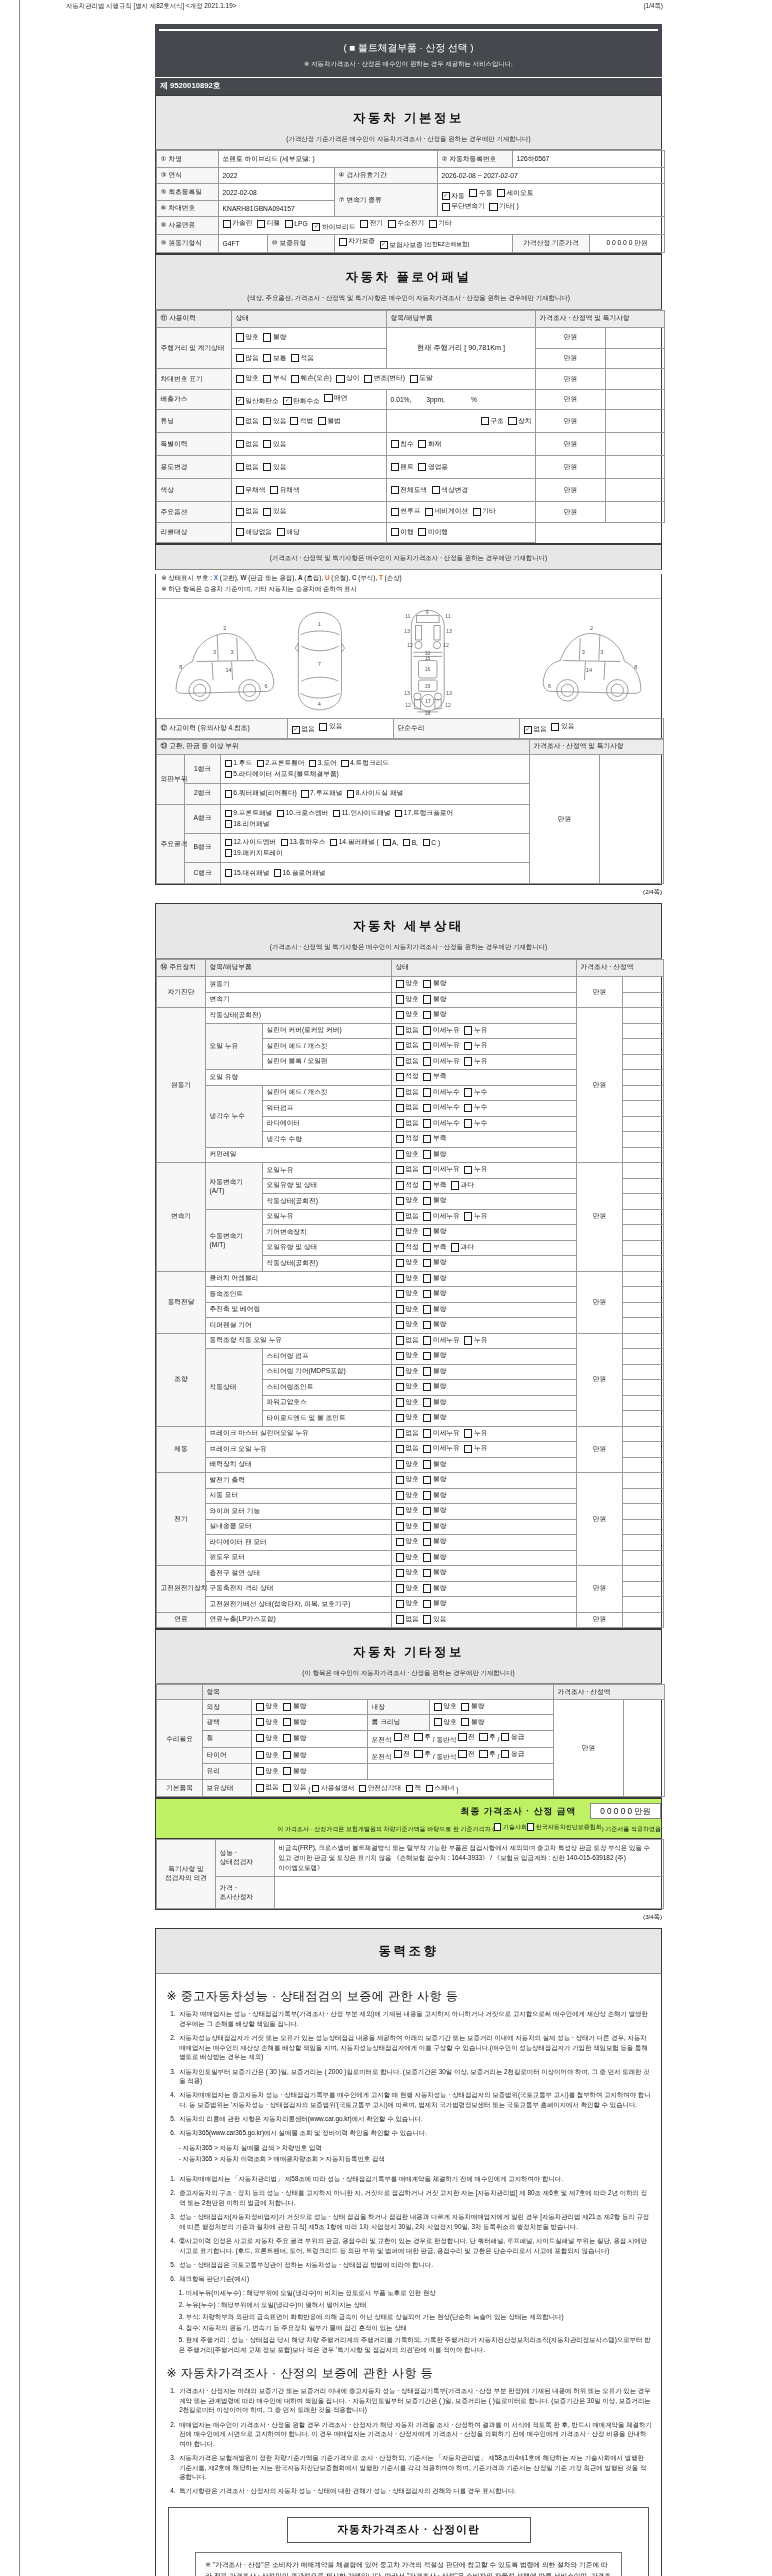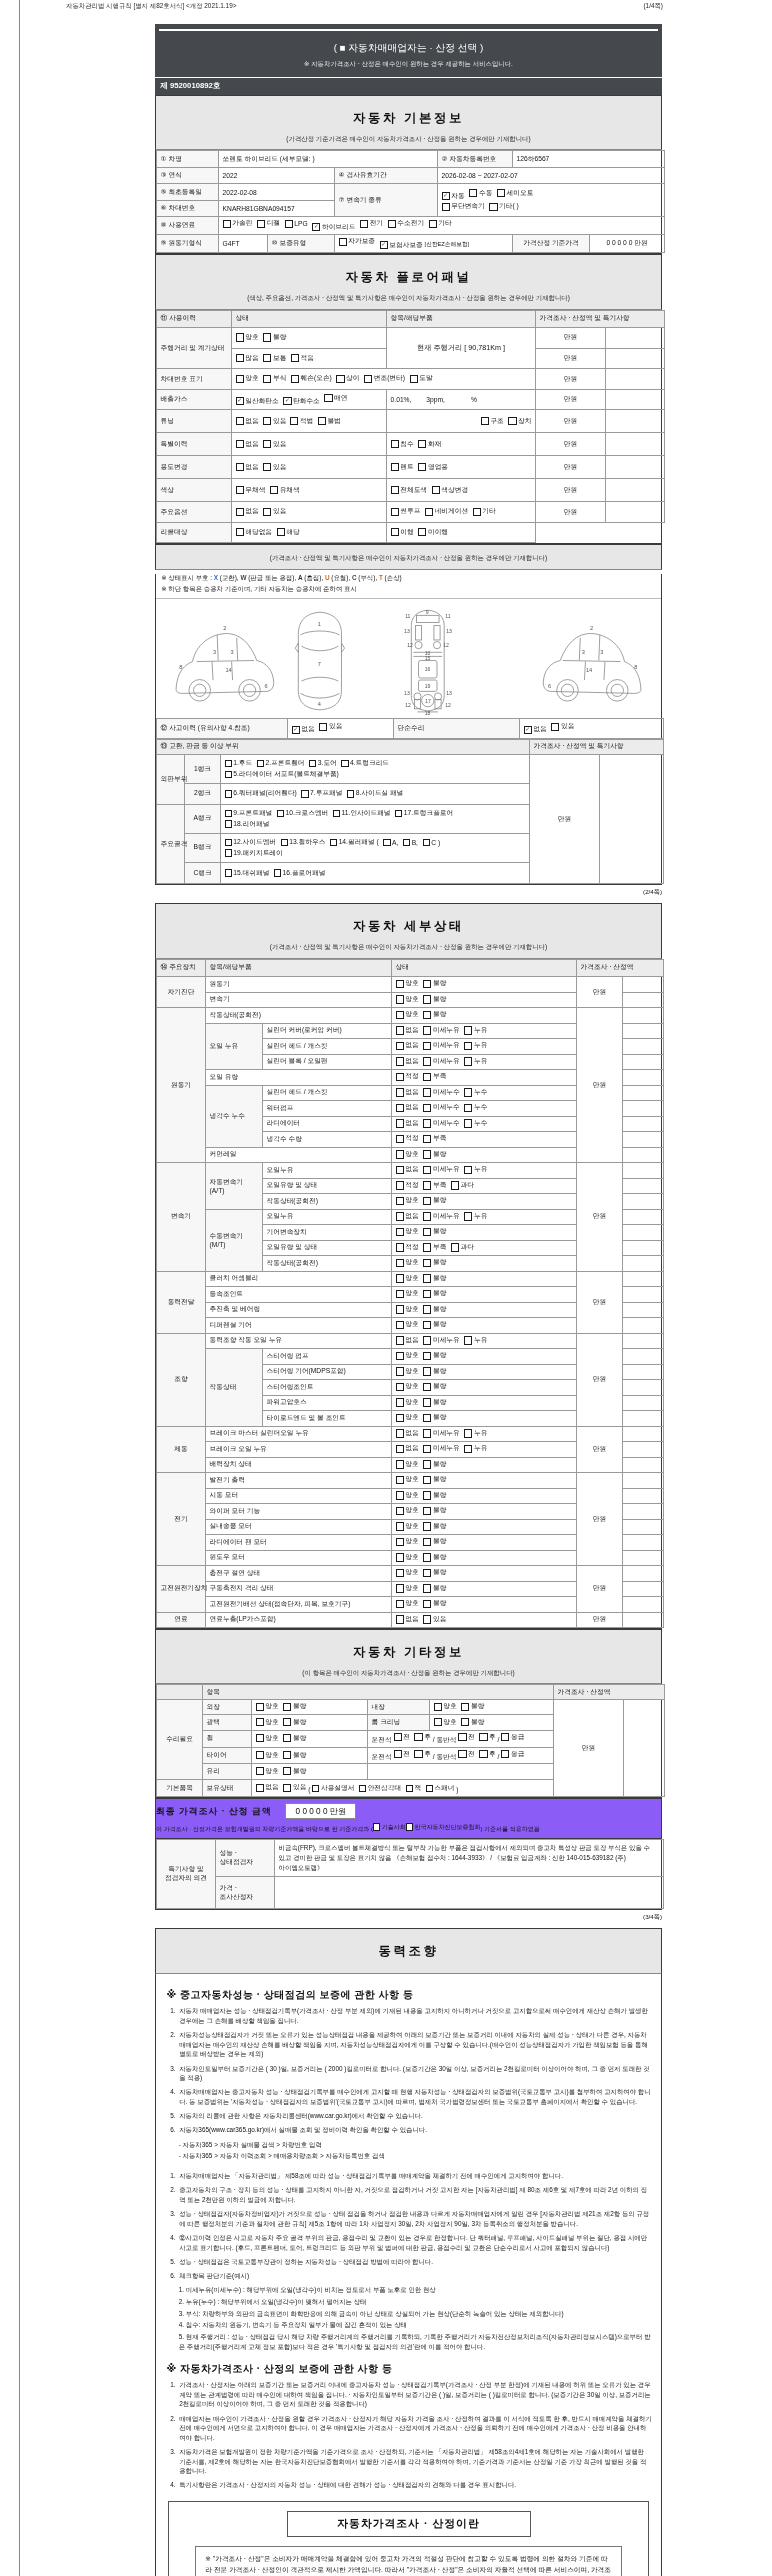--- a/index.html
+++ b/index.html
@@ -34,21 +34,21 @@
   
   .ck{display:inline-flex;align-items:center;margin-right:4.6px;white-space:nowrap;}
   .ck:last-child{margin-right:0;}
   .bx{display:inline-block;width:6.2px;height:6.2px;border:0.8px solid #1c1c1c;margin-right:1.5px;
       font-size:5.7px;line-height:5.7px;text-align:center;font-weight:bold;flex:none;background:#fff;}
   .small .bx{width:5.2px;height:5.2px;}
   .ckline{display:block;margin-top:1.5px;}
   .pgmark{width:507px;text-align:right;font-size:6.2px;margin:2.6px 1px 6.2px 0;}
   
   .nblock{margin-top:10.3px;}
-  .nhdr{font-size:10px;font-weight:bold;margin:8.2px 0 3.1px 5.2px;letter-spacing:0.5px;}
+  .nhdr{font-size:12px;font-weight:normal;margin:8.2px 0 3.1px 5.2px;letter-spacing:0.5px;}
   .nitem{display:flex;margin:4.6px 0;font-size:6.4px;line-height:1.5;}
   .nnum{width:14.4px;flex:none;text-align:right;padding-right:3.6px;}
   .ntext{flex:1;padding-right:4.1px;}
   .nsub{margin:2.1px 0 0 17.5px;font-size:6.4px;line-height:1.5;}
   
   .pbox{border:0.5px solid #555;margin:11.3px 7.2px 4.1px;padding:8.2px 7.2px 9.3px;}
   .pbox-title{border:0.5px solid #555;width:242px;margin:0 auto;text-align:center;
               font-size:10.8px;font-weight:bold;padding:5.2px 0;letter-spacing:1px;}
   .pbox-text{border:0.5px solid #777;margin:9.3px 18.5px 0;padding:6.2px 9.3px;font-size:6.7px;
              line-height:1.65;}
@@ -65,21 +65,21 @@
 
 <div class="printhdr">
   <span>자동차관리법 시행규칙 [별지 제82호서식] &lt;개정 2021.1.19&gt;</span>
   <span>(1/4쪽)</span>
 </div>
 
 <div class="form">
 
   <div class="darkbox" style="background: rgb(69, 73, 78);">
     <div class="stripe"></div>
-    <div class="darksub">( ■ 자동차매매업자는 · 산정 선택 )</div>
+    <div class="darksub">( ■ 볼트체결부품 · 산정 선택 )</div>
     <div class="darknote">※ 자동차가격조사 · 산정은 매수인이 원하는 경우 제공하는 서비스입니다.</div>
   </div>
   <div class="numbar" style="background: rgb(69, 73, 78);">제 9520010892호</div>
 
   <div class="sechdr">
     <h2>자동차 기본정보</h2>
     <div class="sub">(가격산정 기준가격은 매수인이 자동차가격조사 · 산정을 원하는 경우에만 기재합니다)</div>
   </div>
   <div class="tblwrap">
     <table>
@@ -725,21 +725,21 @@
           <span><span class="ck"><span class="bx"></span>없음</span><span class="ck"><span class="bx"></span>있음</span></span>
           <span>(</span>
           <span class="small"><span class="ck"><span class="bx"></span>사용설명서</span><span class="ck"><span class="bx"></span>안전삼각대</span><span class="ck"><span class="bx"></span>잭</span><span class="ck"><span class="bx"></span>스패너</span></span>
           <span>)</span>
         </td>
       </tr>
     </tbody>
       </table>
   </div>
 
-  <div class="tblwrap" style="border-top:1px solid #3a3a3a;background:#8b5cf6;padding:4.1px 0 4.6px;text-align:left">
+  <div class="tblwrap" style="border-top:1px solid #3a3a3a;background:#bef264;padding:4.1px 0 4.6px;text-align:right">
     <span style="font-size:8.8px;font-weight:bold;letter-spacing:1px">최종 가격조사 · 산정 금액</span>
     <span style="display:inline-block;background:#fff;border:0.5px solid #888;font-size:8.2px;padding:1.5px 9.3px;margin-left:11.3px">0 0 0 0 0 만원</span>
     <div style="font-size:6px;margin-top:3.1px">
       <span>이 가격조사 · 산정가격은 보험개발원의 차량기준가액을 바탕으로 한 기준가격과 (</span><span class="small"><span class="ck"><span class="bx"></span>기술사회</span></span><span class="small"><span class="ck"><span class="bx"></span>한국자동차진단보증협회</span></span><span>) 기준서를 적용하였음</span>
     </div>
   </div>
 
   <div class="tblwrap">
     <table>
       <colgroup>

